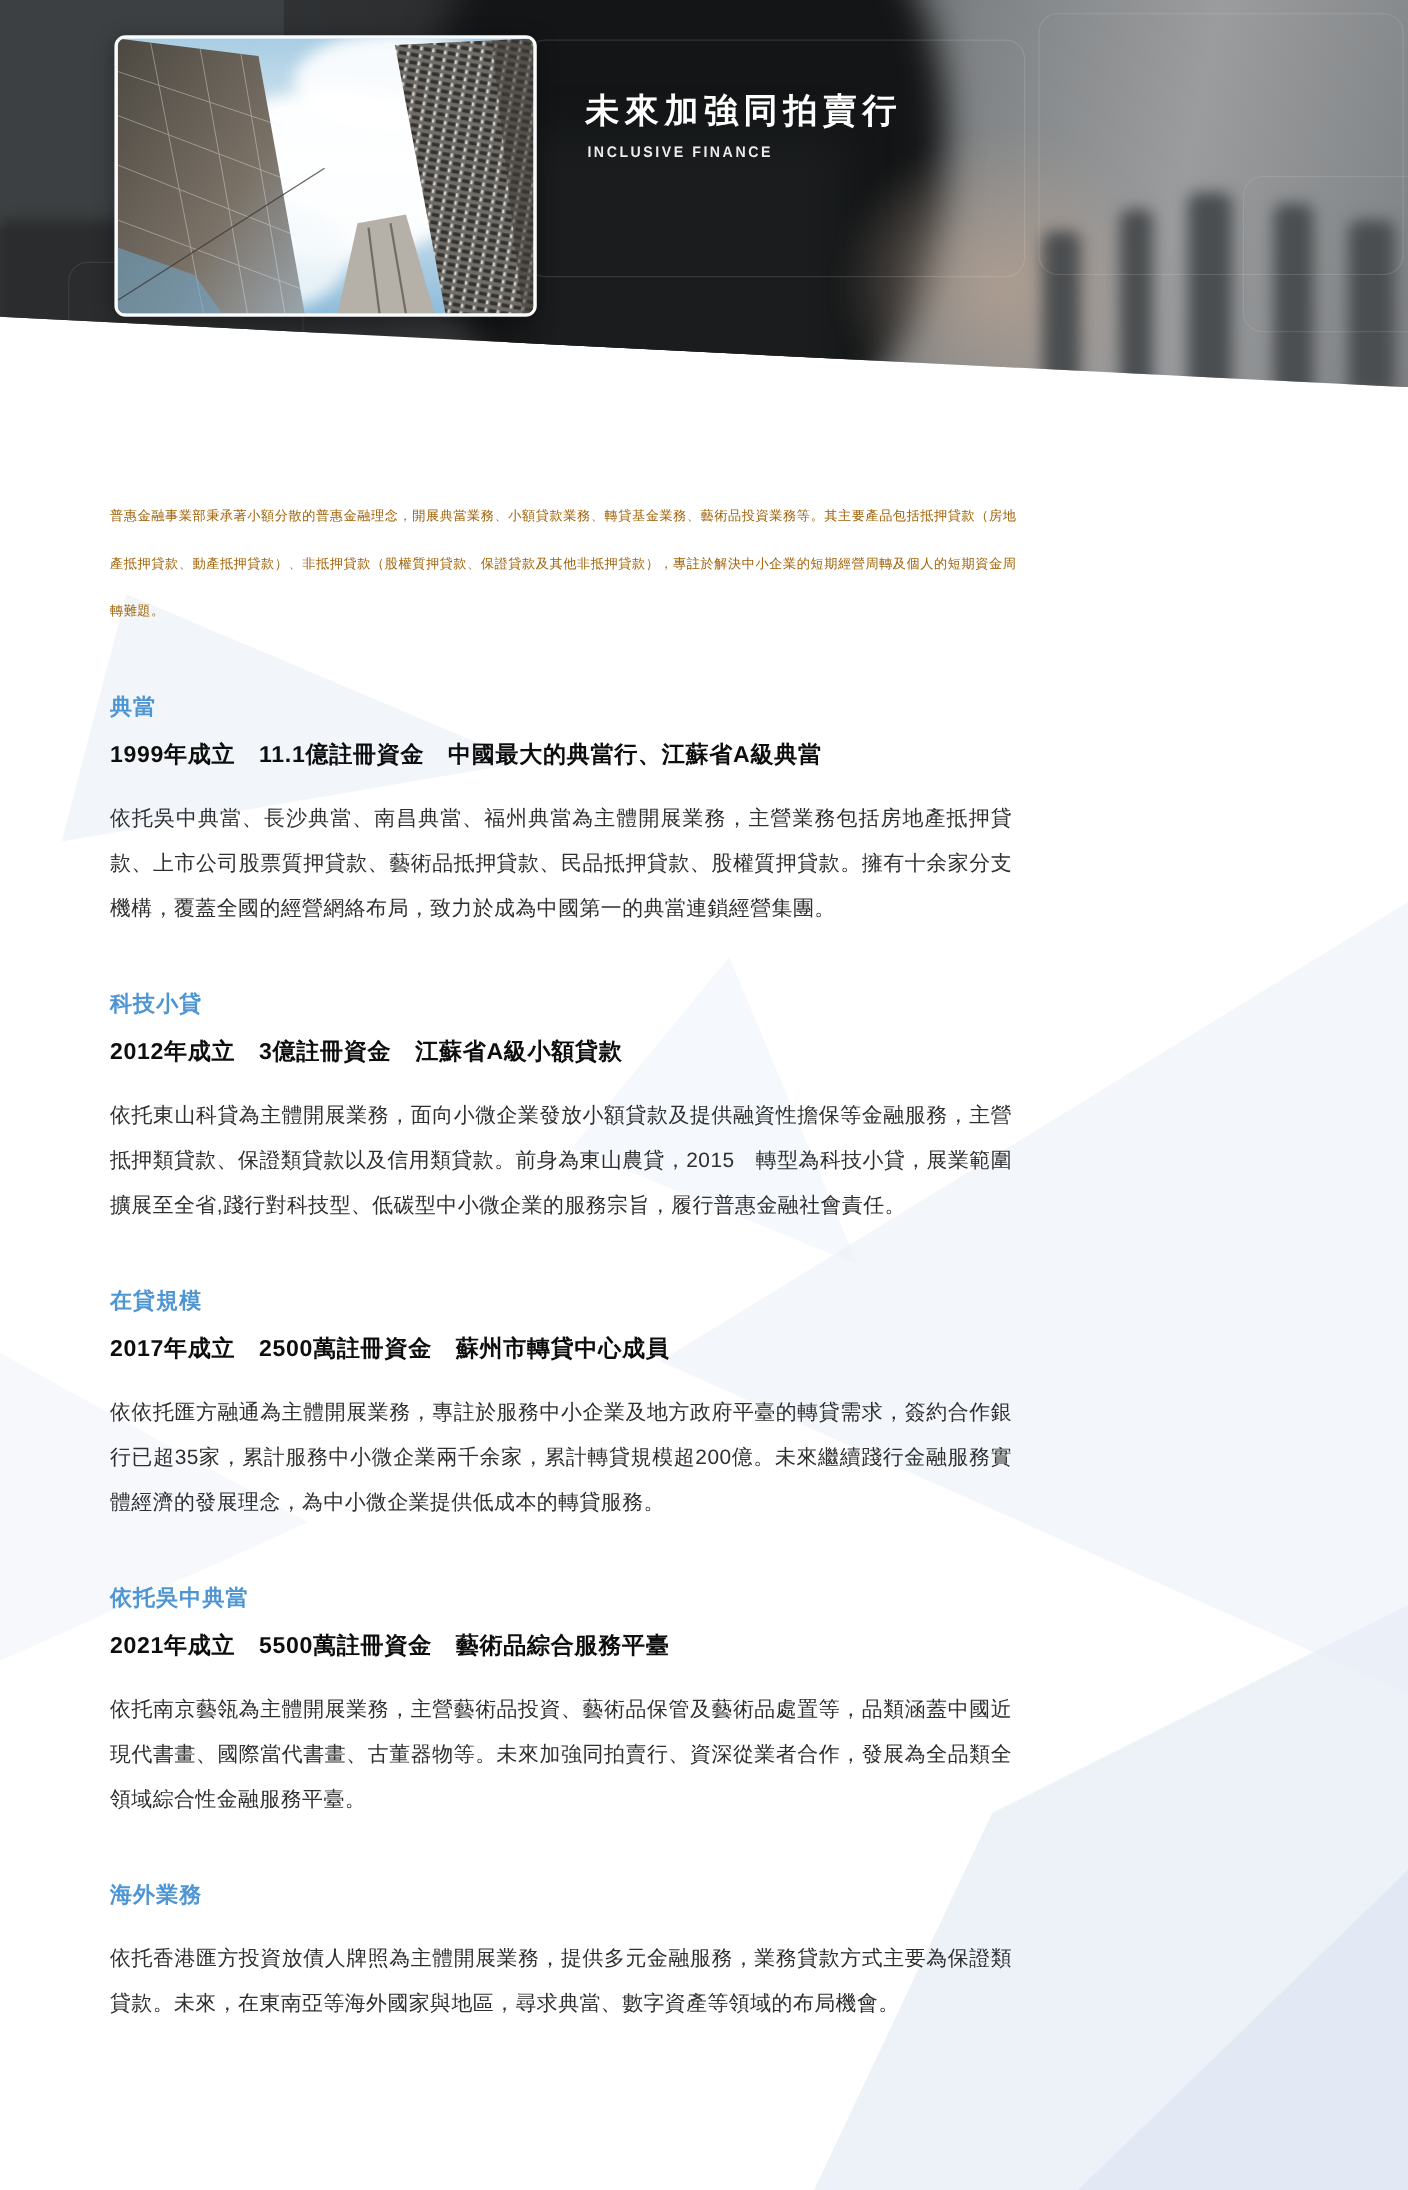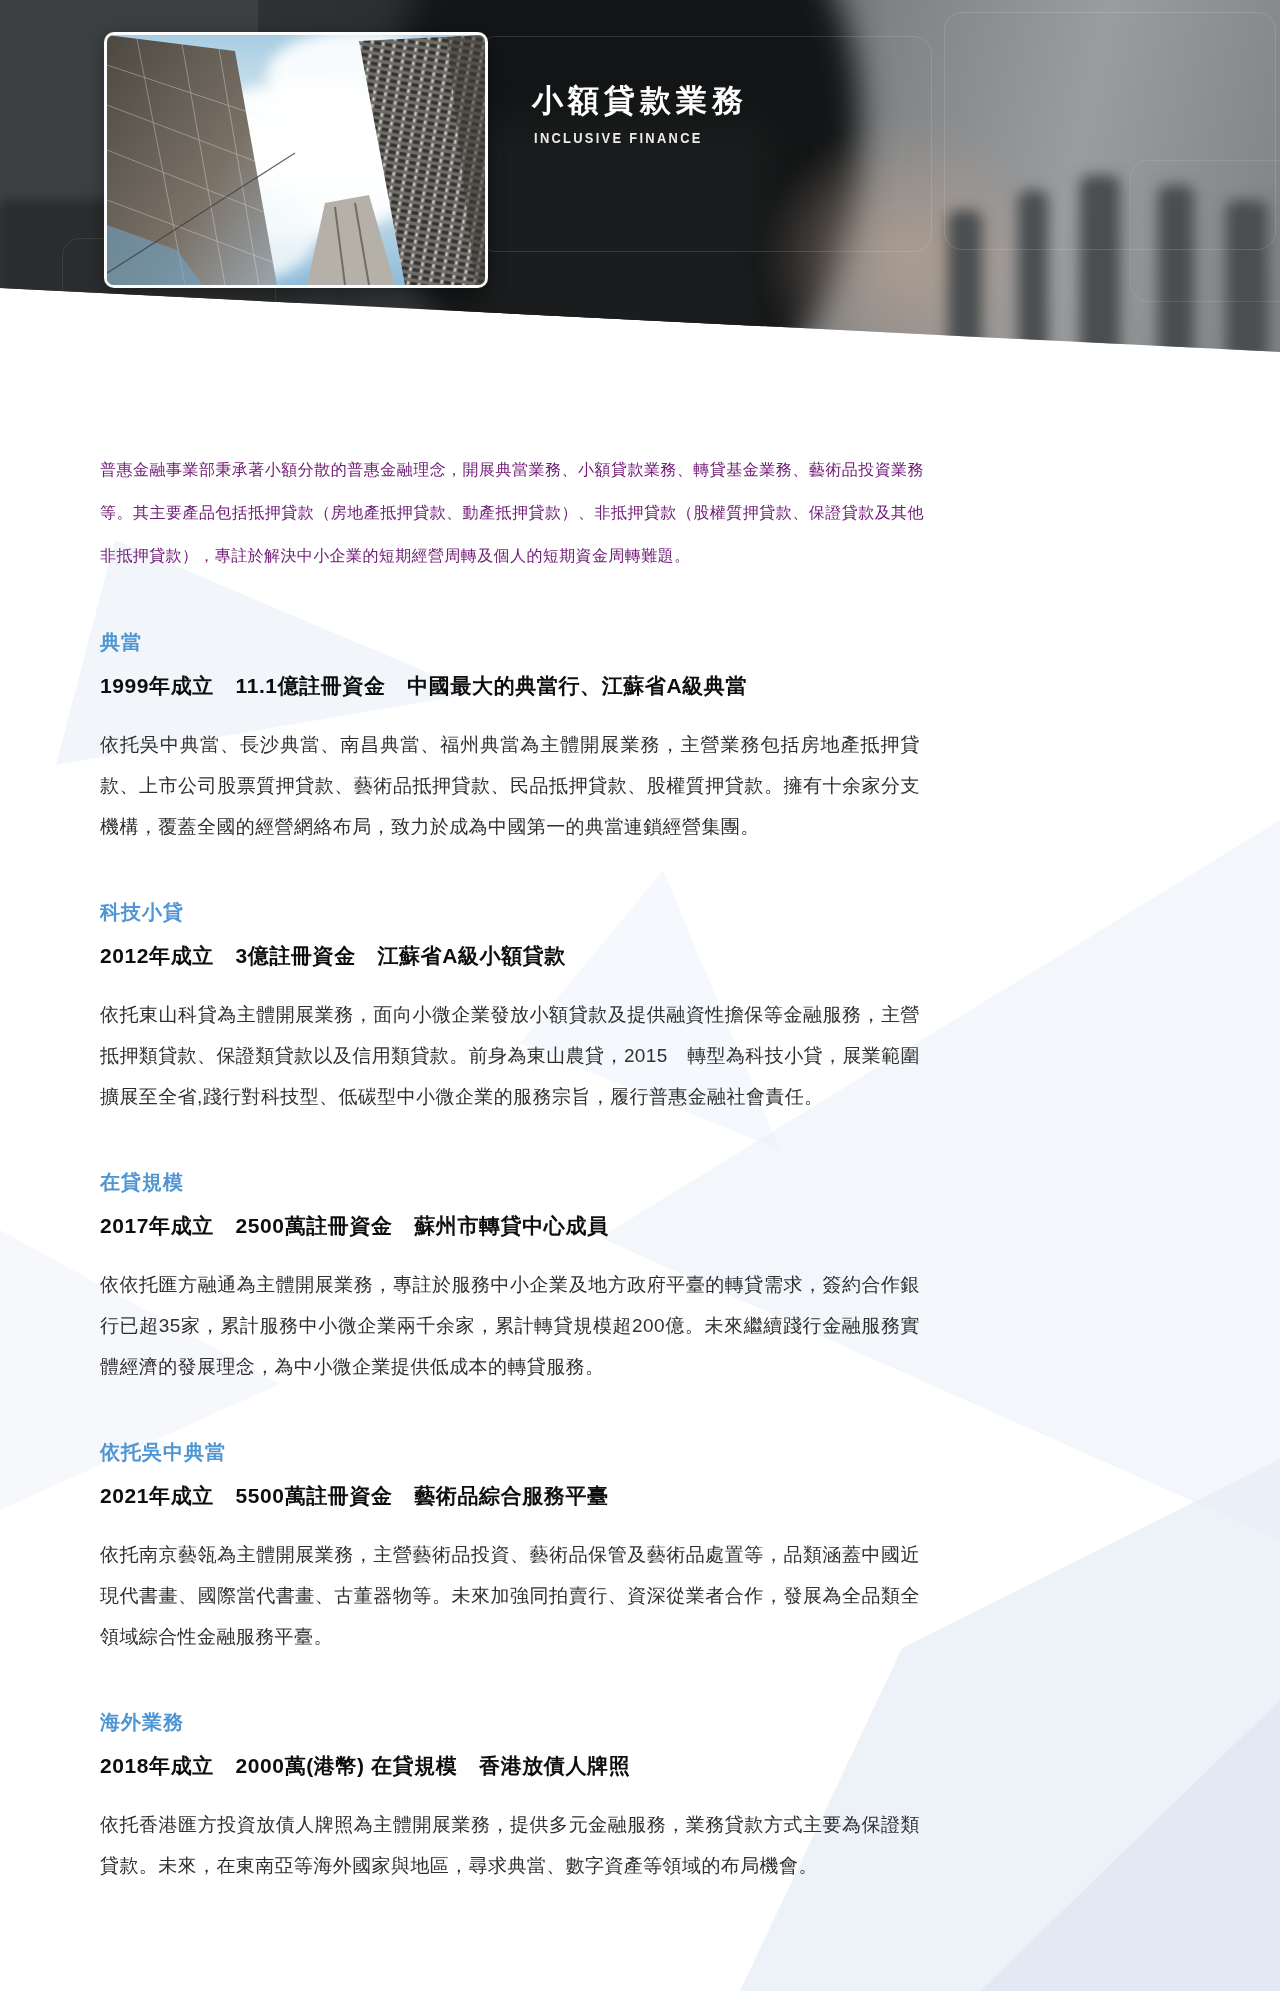--- a/index.html
+++ b/index.html
@@ -46,21 +46,21 @@
     font-size:31px;font-weight:700;letter-spacing:5px;line-height:34px;
   }
   .hdr-subtitle{
     position:absolute;left:534px;top:130px;color:#ececec;
     font-size:14px;font-weight:700;letter-spacing:2.5px;
     transform:scaleX(.92);transform-origin:left center;
   }
   
   .content{position:relative;z-index:2;padding:448px 0 0 100px;width:824px;}
   .intro{
-    font-size:16px;line-height:43px;color:#701a75;letter-spacing:.4px;
+    font-size:12px;line-height:43px;color:#a16207;letter-spacing:.4px;
     text-align:justify;margin:0;
   }
   .section{margin-top:52px;}
   .sec-heading{
     font-size:20px;font-weight:700;color:#4e95d3;letter-spacing:1px;margin:0;
   }
   .sec-stats{
     margin:16px 0 0 0;font-size:21px;font-weight:700;color:#0e0e0e;letter-spacing:.6px;
   }
   .sec-body{
@@ -152,21 +152,21 @@
       <polygon points="200,250 218,168 262,160 288,250" fill="#b6b1a8"></polygon>
       <g stroke="#55504a" stroke-width="2" opacity="0.7">
         <line x1="228" y1="172" x2="238" y2="250"></line>
         <line x1="248" y1="168" x2="262" y2="250"></line>
       </g>
 
       <line x1="0" y1="238" x2="188" y2="118" stroke="#3e3c3a" stroke-width="1.2" opacity="0.8"></line>
     </svg>
   </div>
 
-  <div class="hdr-title">小額貸款業務</div>
+  <div class="hdr-title">未來加強同拍賣行</div>
   <div class="hdr-subtitle">INCLUSIVE FINANCE</div>
 </div>
 
 <div class="wedge w1"></div>
 <div class="wedge w3"></div>
 <div class="wedge w2"></div>
 <div class="wedge w4"></div>
 <div class="wedge w5"></div>
 <div class="wedge w6"></div>
 
@@ -193,17 +193,16 @@
   </div>
 
   <div class="section">
     <h3 class="sec-heading">依托吳中典當</h3>
     <p class="sec-stats">2021年成立　5500萬註冊資金　藝術品綜合服務平臺</p>
     <p class="sec-body">依托南京藝瓴為主體開展業務，主營藝術品投資、藝術品保管及藝術品處置等，品類涵蓋中國近現代書畫、國際當代書畫、古董器物等。未來加強同拍賣行、資深從業者合作，發展為全品類全領域綜合性金融服務平臺。</p>
   </div>
 
   <div class="section">
     <h3 class="sec-heading">海外業務</h3>
-    <p class="sec-stats">2018年成立　2000萬(港幣) 在貸規模　香港放債人牌照</p>
     <p class="sec-body">依托香港匯方投資放債人牌照為主體開展業務，提供多元金融服務，業務貸款方式主要為保證類貸款。未來，在東南亞等海外國家與地區，尋求典當、數字資產等領域的布局機會。</p>
   </div>
 
 </div>
 
 </body></html>

